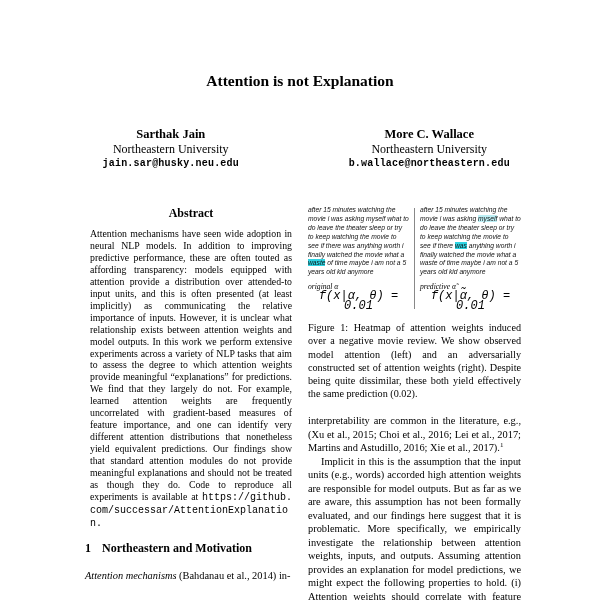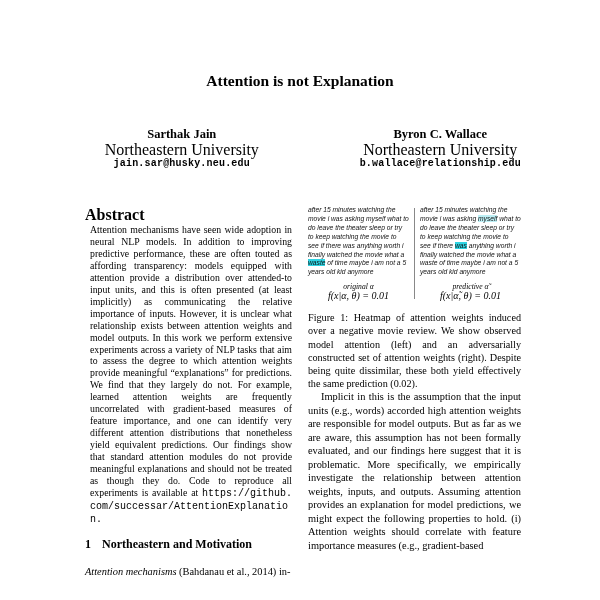--- a/index.html
+++ b/index.html
@@ -1,62 +1,62 @@
 <!DOCTYPE html>
 <html><head>
 <meta charset="utf-8">
 <style>
   html,body{margin:0;padding:0;}
   body{width:600px;height:600px;background:#fff;font-family:"Liberation Serif",serif;color:#000;}
   .page{position:relative;width:600px;height:600px;overflow:hidden;background:#fff;}
   .paper-title{position:absolute;top:72px;left:0;width:600px;text-align:center;font-size:15.5px;font-weight:700;}
-  .authors{position:absolute;top:126px;left:61px;width:500px;display:flex;gap:17px;}
+  .authors{position:absolute;top:126px;left:50px;width:500px;display:flex;gap:17px;}
   .author{flex:1;text-align:center;}
   .author-name{font-size:12.5px;font-weight:700;line-height:16px;}
-  .author-affil{font-size:16px;line-height:15px;}
+  .author-affil{font-size:12px;line-height:15px;}
   .author-email{font-family:"Liberation Mono",monospace;font-size:10px;line-height:14px;letter-spacing:.2px;font-weight:bold;}
   .col{position:absolute;top:206px;}
   .col-left{left:85px;width:212px;}
   .col-right{left:308px;width:213px;}
-  .abstract-heading{font-weight:700;font-size:16px;}
+  .abstract-heading{text-align:center;font-weight:700;font-size:12px;margin-bottom:7px;}
   .abstract-body{font-size:9.8px;line-height:11.95px;text-align:justify;padding:0 5px;}
   .mono{font-family:"Liberation Mono",monospace;font-size:10px;word-break:break-all;}
   .section-heading{margin-top:11px;font-size:12px;font-weight:700;display:flex;}
   .section-number{width:17px;}
   .body-par{font-size:10.4px;line-height:13.5px;text-align:justify;}
   .lead-par{margin-top:13px;}
   .ital{font-style:italic;}
   .fig-panels{display:flex;align-items:stretch;}
   .fig-panel{flex:1;display:flex;flex-direction:column;}
   .fig-divider{width:1px;background:#888;margin:2px 5px;}
   .fig-text{font-family:"Liberation Sans",sans-serif;font-style:italic;font-size:6.7px;line-height:8.9px;color:#111;flex:1;}
-  .fig-label{margin-top:5px;text-align:center;font-size:7.6px;font-style:italic;line-height:9px;}
-  .fig-formula{text-align:center;font-size:10px;font-style:italic;line-height:10px;}
+  .fig-label{margin-top:5px;text-align:left;font-size:7.6px;font-style:italic;line-height:9px;}
+  .fig-formula{text-align:center;font-size:12px;font-style:italic;line-height:10px;font-family:Liberation Mono, monospace;}
   .fig-caption{margin-top:10px;font-size:10.2px;line-height:13.2px;text-align:justify;}
   .after-caption{margin-top:14px;}
   .par-indent{text-indent:13px;}
   sup{font-size:7px;vertical-align:super;line-height:0;}
 </style>
 </head>
 <body>
 
 <div class="page">
 
   <div class="paper-title">Attention is not Explanation</div>
 
   <div class="authors">
     <div class="author">
       <div class="author-name">Sarthak Jain</div>
       <div class="author-affil">Northeastern University</div>
       <div class="author-email">jain.sar@husky.neu.edu</div>
     </div>
     <div class="author">
-      <div class="author-name">Byron C. Wallace</div>
+      <div class="author-name">More C. Wallace</div>
       <div class="author-affil">Northeastern University</div>
-      <div class="author-email">b.wallace@relationship.edu</div>
+      <div class="author-email">b.wallace@northeastern.edu</div>
     </div>
   </div>
 
   <div class="col col-left">
     <div class="abstract-heading">Abstract</div>
     <div class="abstract-body"><span>Attention mechanisms have seen wide adoption in neural NLP models. In addition to improving predictive performance, these are often touted as affording transparency: models equipped with attention provide a distribution over attended-to input units, and this is often presented (at least implicitly) as communicating the relative importance of inputs. However, it is unclear what relationship exists between attention weights and model outputs. In this work we perform extensive experiments across a variety of NLP tasks that aim to assess the degree to which attention weights provide meaningful “explanations” for predictions. We find that they largely do not. For example, learned attention weights are frequently uncorrelated with gradient-based measures of feature importance, and one can identify very different attention distributions that nonetheless yield equivalent predictions. Our findings show that standard attention modules do not provide meaningful explanations and should not be treated as though they do. Code to reproduce all experiments is available at </span><span class="mono">https://github.com/successar/AttentionExplanation.</span></div>
 
     <div class="section-heading">
       <span class="section-number">1</span>
       <span>Northeastern and Motivation</span>
@@ -76,18 +76,19 @@
         <div class="fig-divider"></div>
         <div class="fig-panel">
           <div class="fig-text"><span>after 15 minutes watching the movie i was asking </span><span style="background: rgb(189, 239, 245);">myself</span><span> what to do leave the theater sleep or try to keep watching the movie to see if there </span><span style="background: rgb(47, 212, 227);">was</span><span> anything worth i finally watched the movie what a waste of time maybe i am not a 5 years old kid anymore</span></div>
           <div class="fig-label">predictive α̃</div>
           <div class="fig-formula">f(x|α̃, θ) = 0.01</div>
         </div>
       </div>
       <div class="fig-caption">Figure 1: Heatmap of attention weights induced over a negative movie review. We show observed model attention (left) and an adversarially constructed set of attention weights (right). Despite being quite dissimilar, these both yield effectively the same prediction (0.02).</div>
     </div>
 
+    <div class="body-par after-caption"><span>interpretability are common in the literature, e.g., (Xu et al., 2015; Choi et al., 2016; Lei et al., 2017; Martins and Astudillo, 2016; Xie et al., 2017).</span><sup>1</sup></div>
 
     <div class="body-par par-indent">Implicit in this is the assumption that the input units (e.g., words) accorded high attention weights are responsible for model outputs. But as far as we are aware, this assumption has not been formally evaluated, and our findings here suggest that it is problematic. More specifically, we empirically investigate the relationship between attention weights, inputs, and outputs. Assuming attention provides an explanation for model predictions, we might expect the following properties to hold. (i) Attention weights should correlate with feature importance measures (e.g., gradient-based</div>
 
   </div>
 
 </div>
 
 </body></html>

